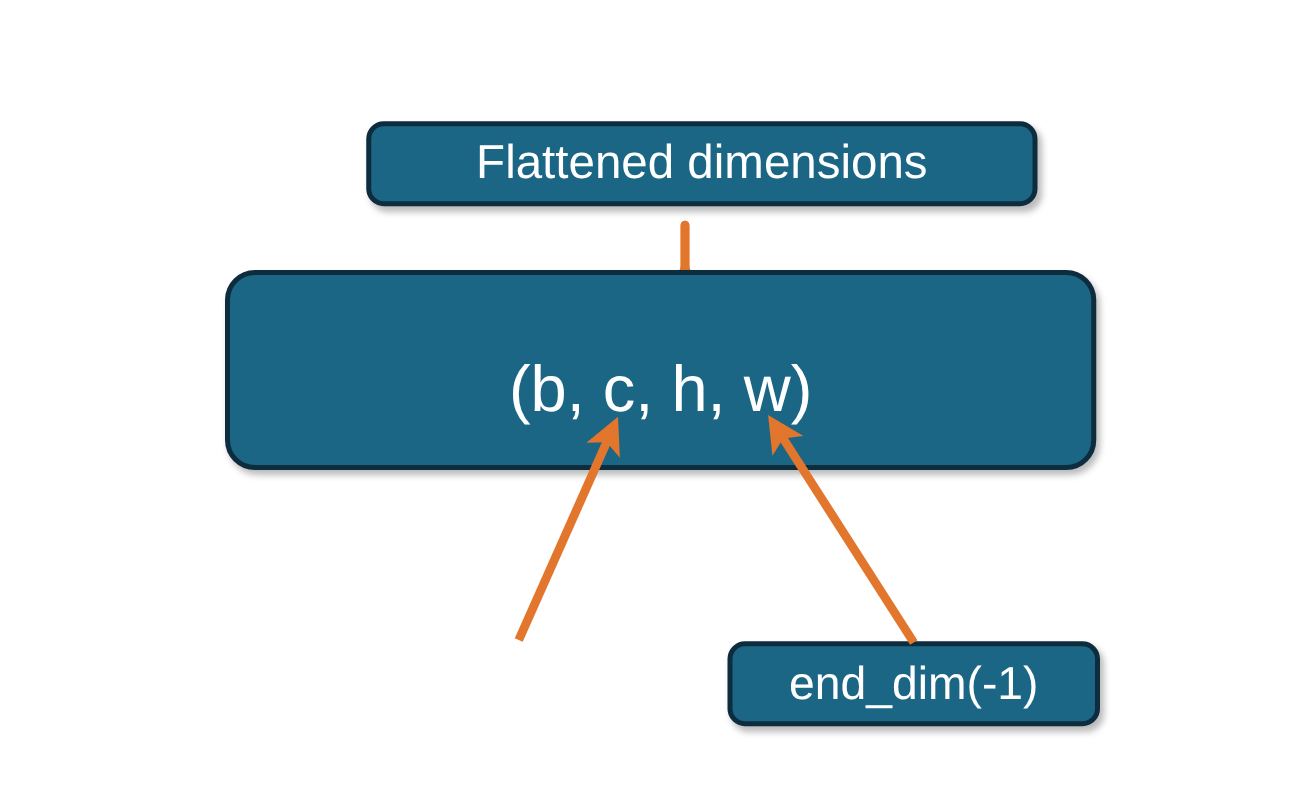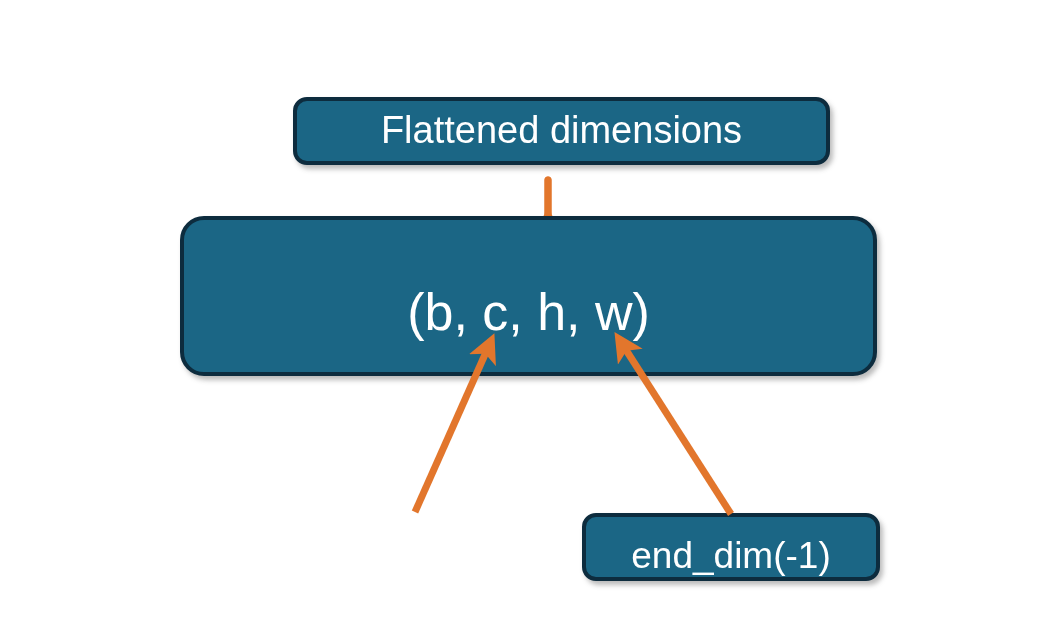--- a/index.html
+++ b/index.html
@@ -65,21 +65,20 @@
     border-radius: 14px;
     font-size: 37px;
   }
   #node-end-dim {
     left: 582px;
     top: 513px;
     width: 298px;
     height: 68px;
     border-radius: 14px;
     font-size: 37px;
-    align-items: flex-end;
   }
   .overlay {
     position: absolute;
     left: 0; top: 0;
     width: 1038px;
     height: 632px;
     pointer-events: none;
   }
   .overlay.under { z-index: 1; }
   .overlay.over  { z-index: 5; }

